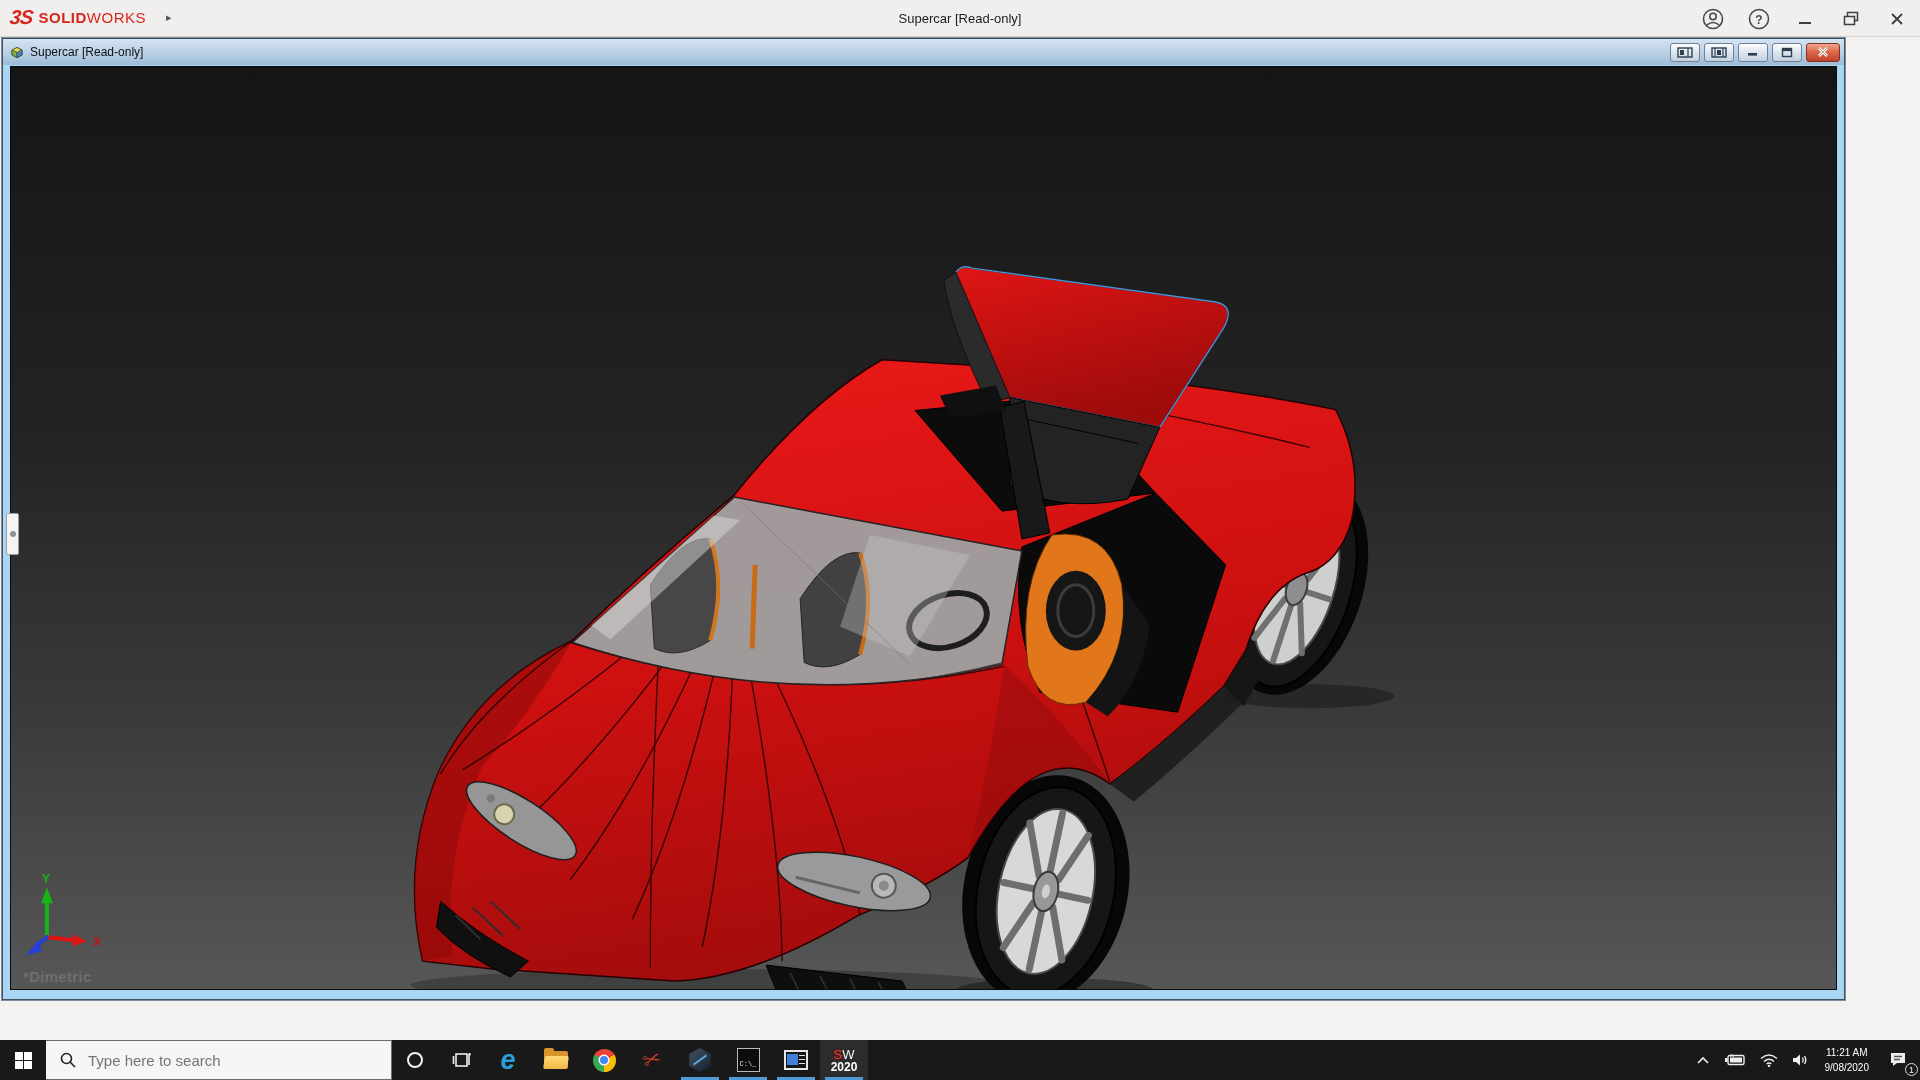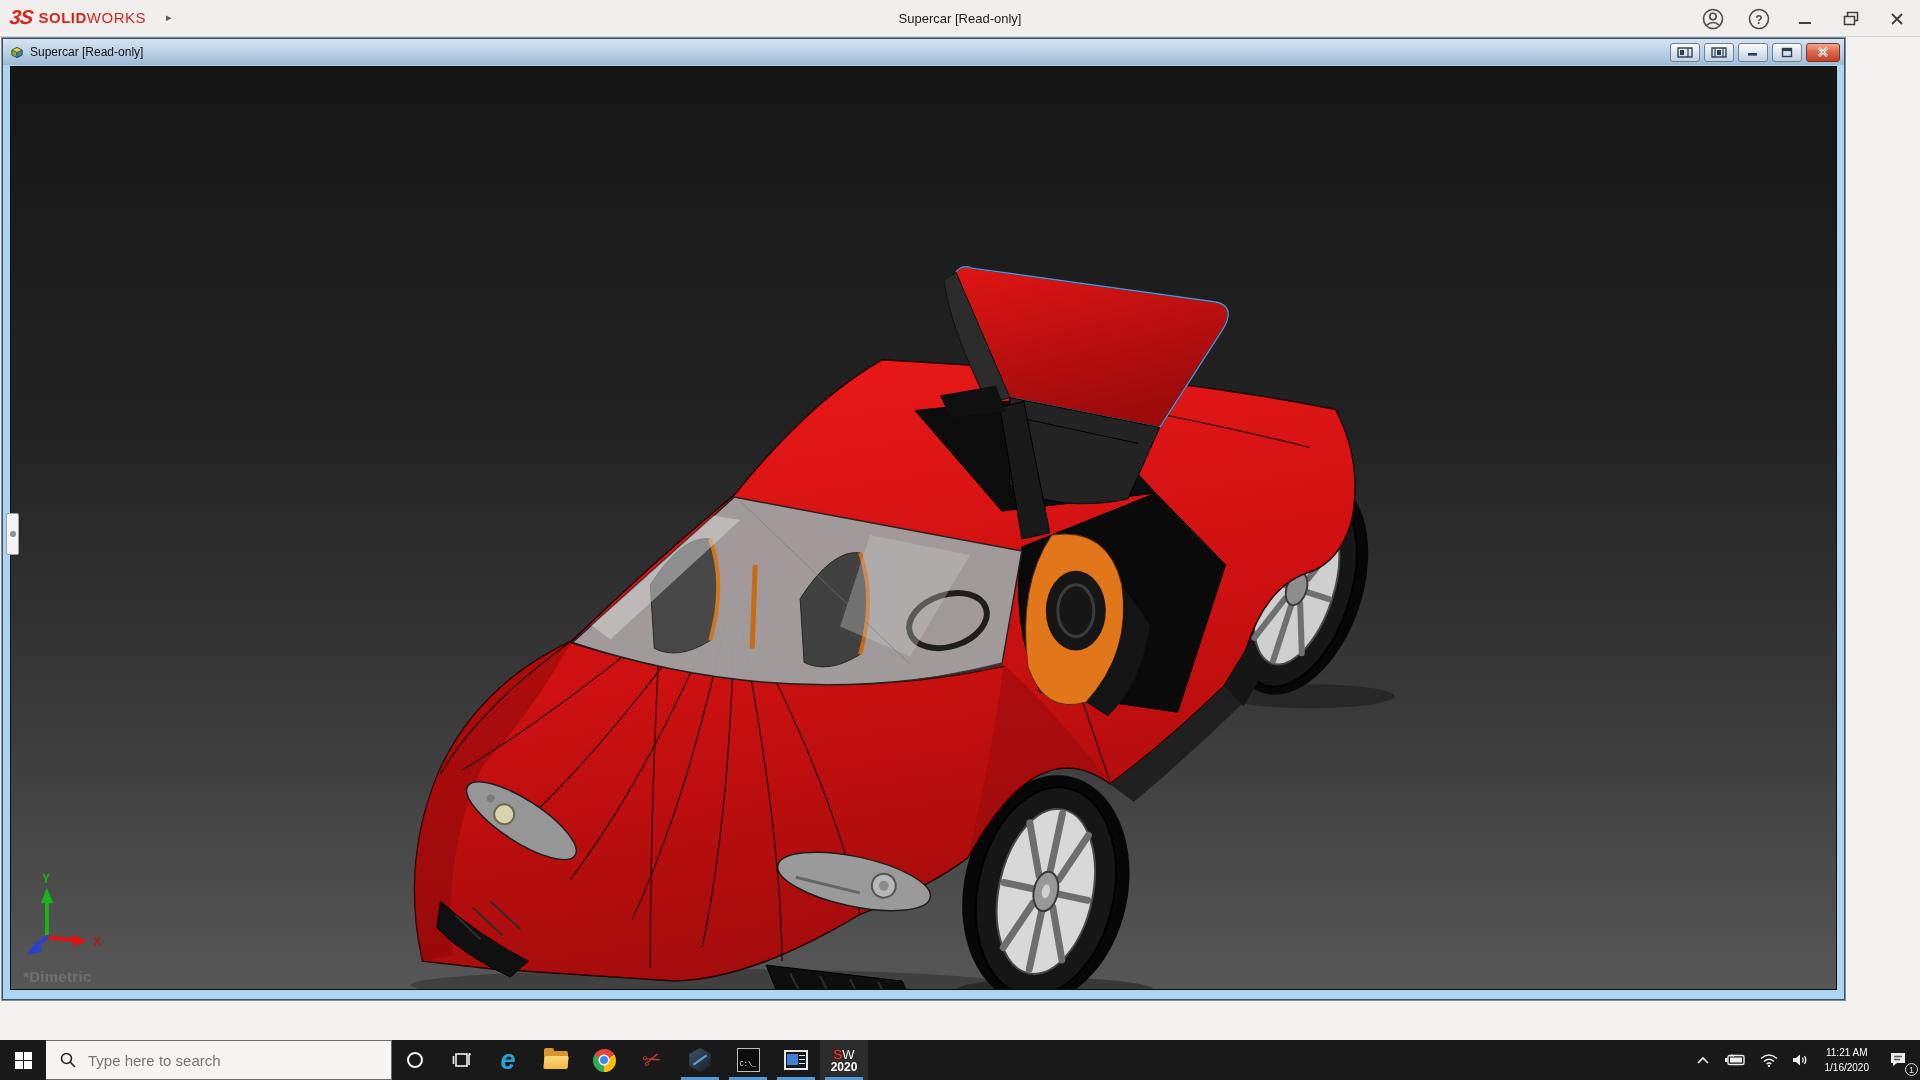--- a/index.html
+++ b/index.html
@@ -439,21 +439,21 @@
       </svg>
     </div>
     <div class="tray-cell">
       <svg width="17" height="14" viewBox="0 0 17 14">
         <polygon points="1,5 4,5 8,1.5 8,12.5 4,9 1,9" fill="#eee"></polygon>
         <path d="M10.5 4.5 Q12 7 10.5 9.5 M12.5 3 Q15 7 12.5 11" fill="none" stroke="#eee" stroke-width="1.4"></path>
       </svg>
     </div>
     <div class="tray-cell clock">
       <span>11:21 AM</span>
-      <span>1/16/2020</span>
+      <span>9/08/2020</span>
     </div>
     <div class="tray-cell" style="width:42px">
       <svg width="20" height="18" viewBox="0 0 20 18">
         <path d="M2 2 h14 v10 h-8 l-4 3 v-3 h-2 Z" fill="#ececec"></path>
         <path d="M5 5.5 h8 M5 8.5 h6" stroke="#555" stroke-width="1.4"></path>
       </svg>
       <span class="badge">1</span>
     </div>
   </div>
 </div>

